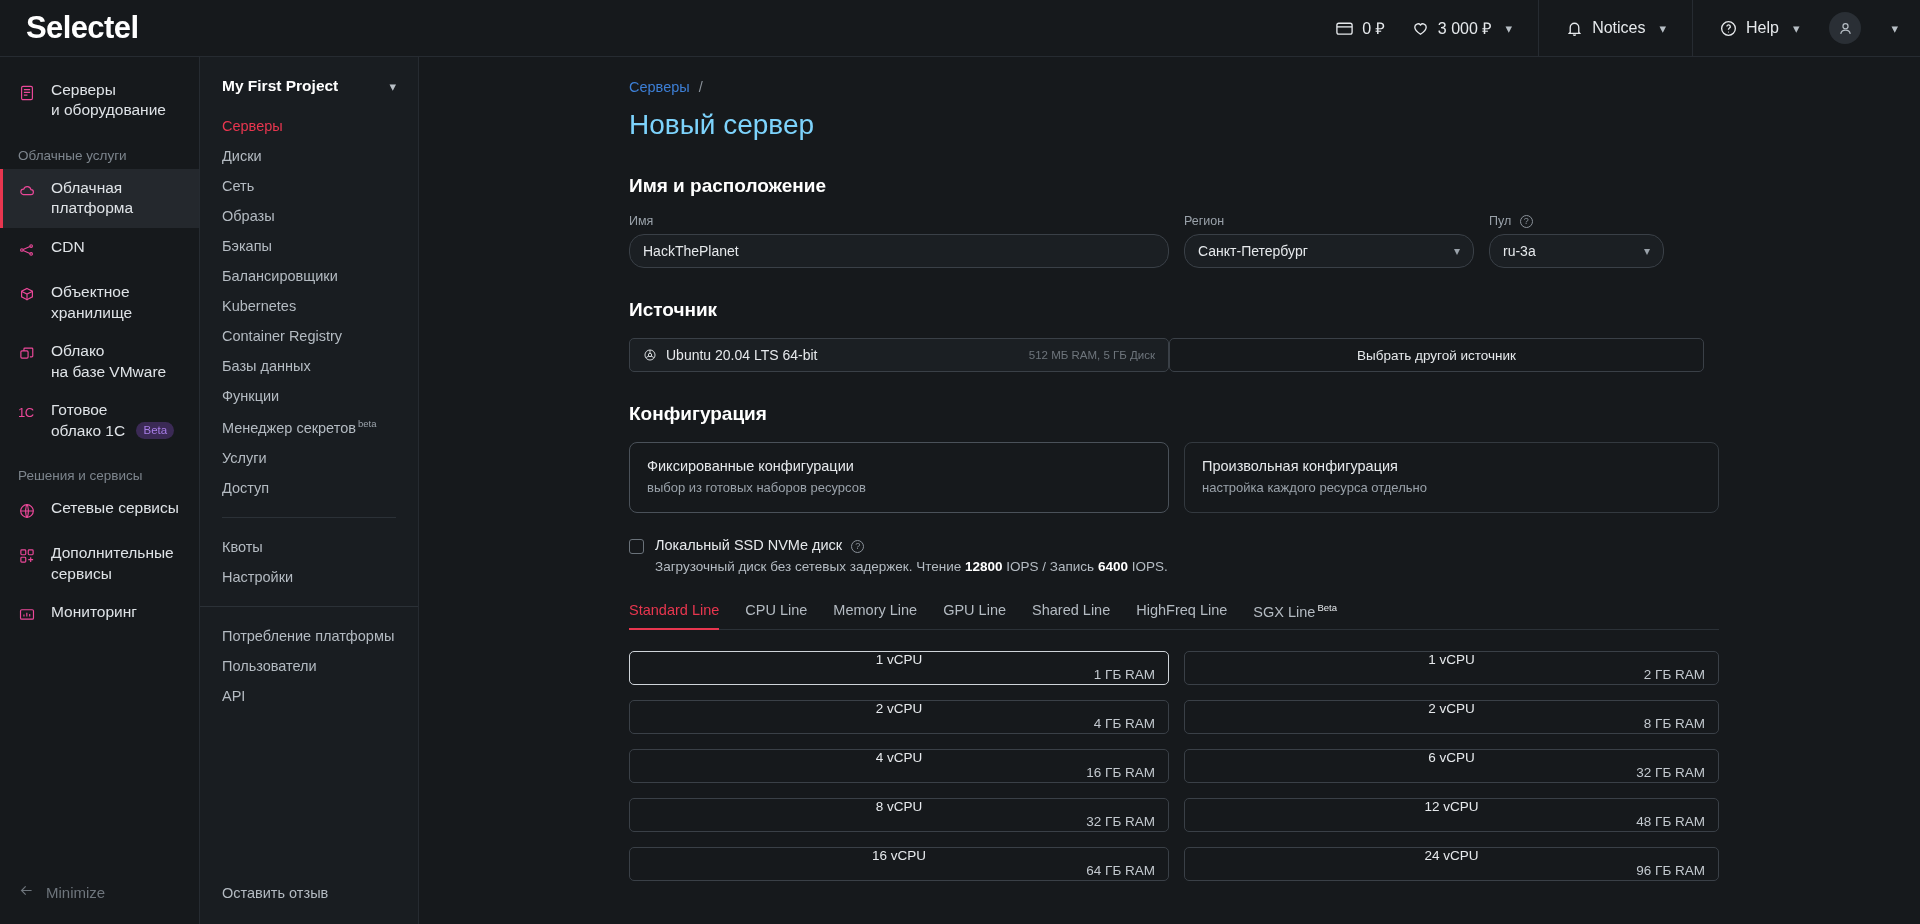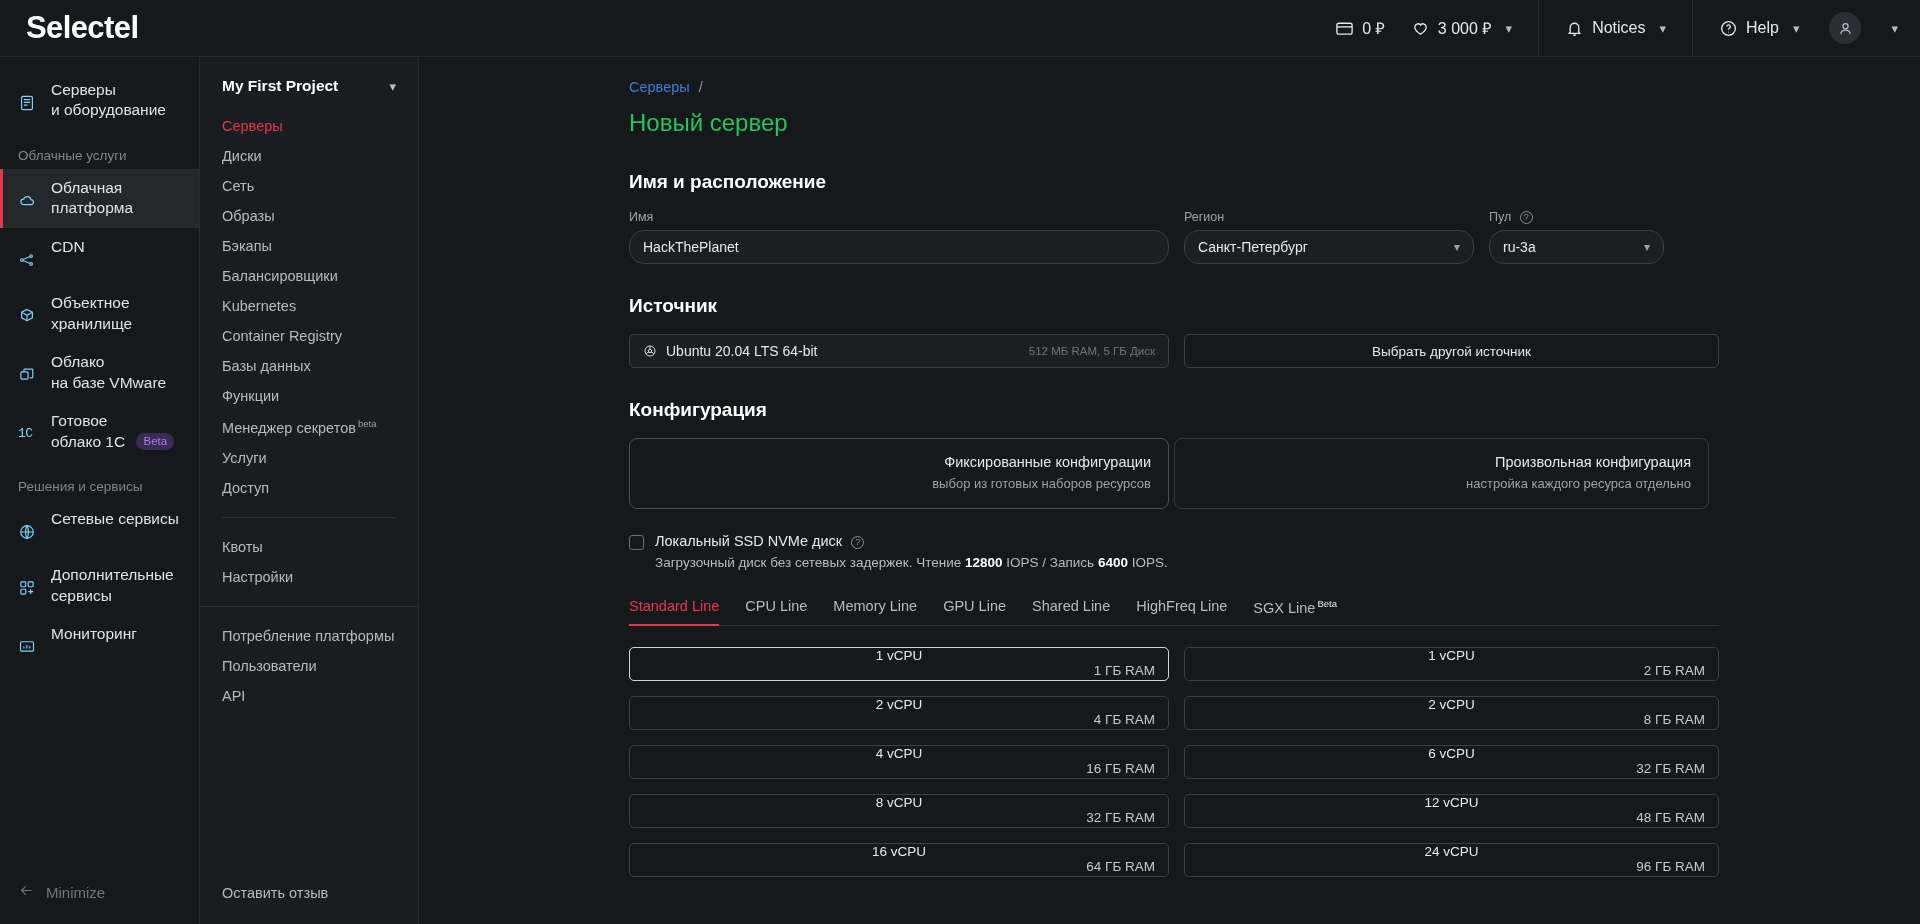--- a/index.html
+++ b/index.html
@@ -45,21 +45,21 @@
     position: relative;
     padding-top: 14px;
     display: flex; flex-direction: column;
   }
   .s1-item {
     display: flex; align-items: flex-start; gap: 13px;
     padding: 9px 14px 9px 18px;
     color: #dfe3e7; font-size: 15.5px; line-height: 1.32;
     cursor: pointer; position: relative;
   }
-  .s1-item .s1-ico { width: 20px; min-width: 20px; margin-top: 14px; color: #7dd3fc; font-family: Liberation Mono, monospace; }
+  .s1-item .s1-ico { width: 20px; min-width: 20px; margin-top: 4px; color: #ec4899; }
   .s1-item.active { background: #24282d; }
   .s1-item.active::before {
     content: ""; position: absolute; left: 0; top: 0; bottom: 0; width: 3px; background: #e8364f;
   }
   .s1-group {
     color: #7d858d; font-size: 13.5px; padding: 18px 18px 6px 18px;
   }
   .badge-beta {
     display: inline-block; background: #3b2a55; color: #a87ee8;
     font-size: 11.5px; padding: 1px 7px; border-radius: 9px; margin-left: 7px;
@@ -94,21 +94,21 @@
   .sup { font-size: 9.5px; vertical-align: super; color: #9aa2aa; margin-left: 2px; }
   .side2-foot { margin-top: auto; padding: 0 22px 22px 22px; }
   .feedback { font-size: 14.5px; color: #b4bbc2; cursor: pointer; }
 
   
   .main { flex: 1; overflow: hidden; padding: 22px 0 0 0; position: relative; }
   .main-inner { padding-left: 210px; padding-right: 60px; max-width: 1360px; }
   .crumbs { display: flex; align-items: center; gap: 9px; font-size: 14.5px; margin-bottom: 14px; }
   .crumbs a { color: #3d7fd6; text-decoration: none; cursor: pointer; }
   .crumbs .sl { color: #8a9199; }
-  h1.page-title { font-size: 24px; font-weight: normal; color: #22c55e; margin-bottom: 34px; }
+  h1.page-title { font-size: 28px; font-weight: normal; color: #7dd3fc; margin-bottom: 34px; }
   h2.sec { font-size: 19px; font-weight: bold; color: #fff; margin-bottom: 17px; }
 
   .field-label { font-size: 12.5px; color: #9aa2aa; margin-bottom: 6px; }
   .row { display: flex; gap: 15px; }
   .inp {
     height: 34px; border: 1px solid #3a4047; border-radius: 15px;
     background: #1b1f23; color: #e6e9ec; font-size: 14px;
     padding: 0 13px; display: flex; align-items: center;
     font-family: "Liberation Sans", sans-serif; width: 100%;
   }
@@ -118,35 +118,35 @@
   .f-region { width: 290px; }
   .f-pool { width: 175px; }
   .helpi {
     display: inline-flex; width: 13px; height: 13px; border-radius: 50%;
     border: 1px solid #8a9199; color: #8a9199; font-size: 9px;
     align-items: center; justify-content: center; margin-left: 5px; vertical-align: 1px;
   }
 
   .sec-gap { margin-top: 31px; }
 
-  .src-row { display: flex; gap: 15px; }
+  .src-row { display: flex; }
   .src-card {
     width: 540px; height: 34px; border: 1px solid #3a4047; border-radius: 5px;
     background: #1b1f23; display: flex; align-items: center; padding: 0 13px;
     font-size: 14px; cursor: pointer;
   }
   .src-card .os-ico { margin-right: 9px; display: flex; }
   .src-meta { margin-left: auto; color: #6e757c; font-size: 11.5px; }
   .btn-alt {
     width: 535px; height: 34px; border: 1px solid #3a4047; border-radius: 5px;
     background: transparent; color: #e6e9ec; font-size: 13.5px;
     display: flex; align-items: center; justify-content: center; cursor: pointer;
   }
 
-  .cfg-row { display: flex; gap: 5px; text-align: right; }
+  .cfg-row { display: flex; gap: 15px; }
   .cfg-card {
     width: 540px; border-radius: 8px; border: 1px solid #4a5159;
     background: transparent; padding: 15px 17px 17px 17px; cursor: pointer;
   }
   .cfg-card.second { width: 535px; border-color: #33393f; }
   .cfg-t { font-size: 14.5px; color: #e6e9ec; margin-bottom: 6px; }
   .cfg-s { font-size: 13px; color: #9aa2aa; }
 
   .chk-row { display: flex; align-items: flex-start; gap: 11px; margin-top: 24px; }
   .chkbox { width: 15px; height: 15px; border: 1px solid #6a727a; border-radius: 3px; margin-top: 2px; cursor: pointer; }

